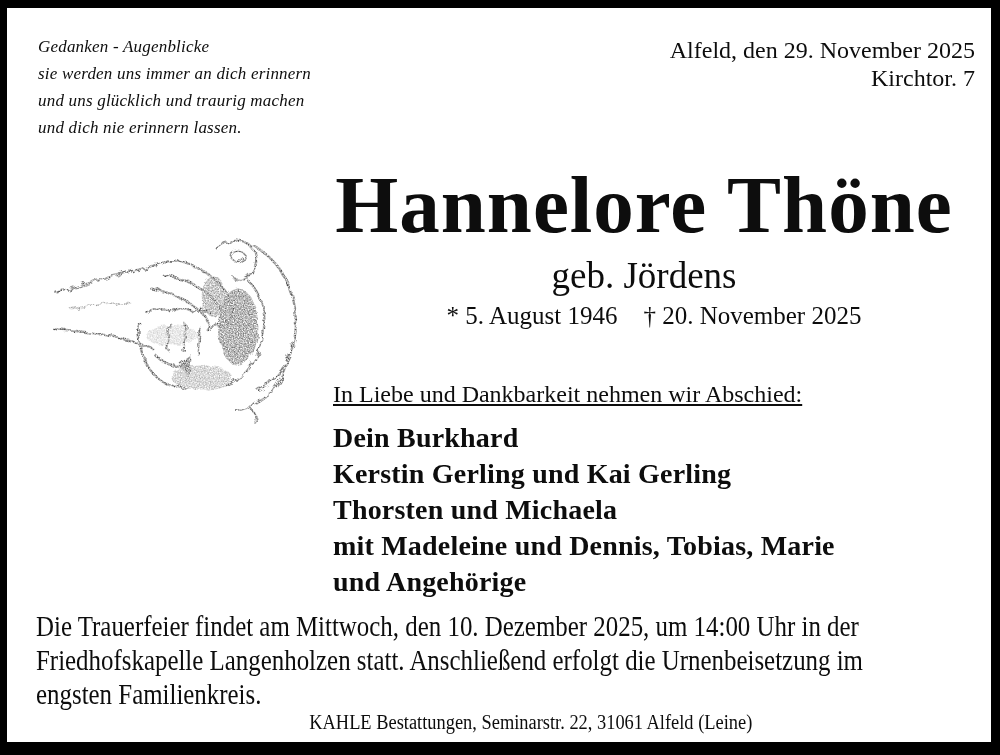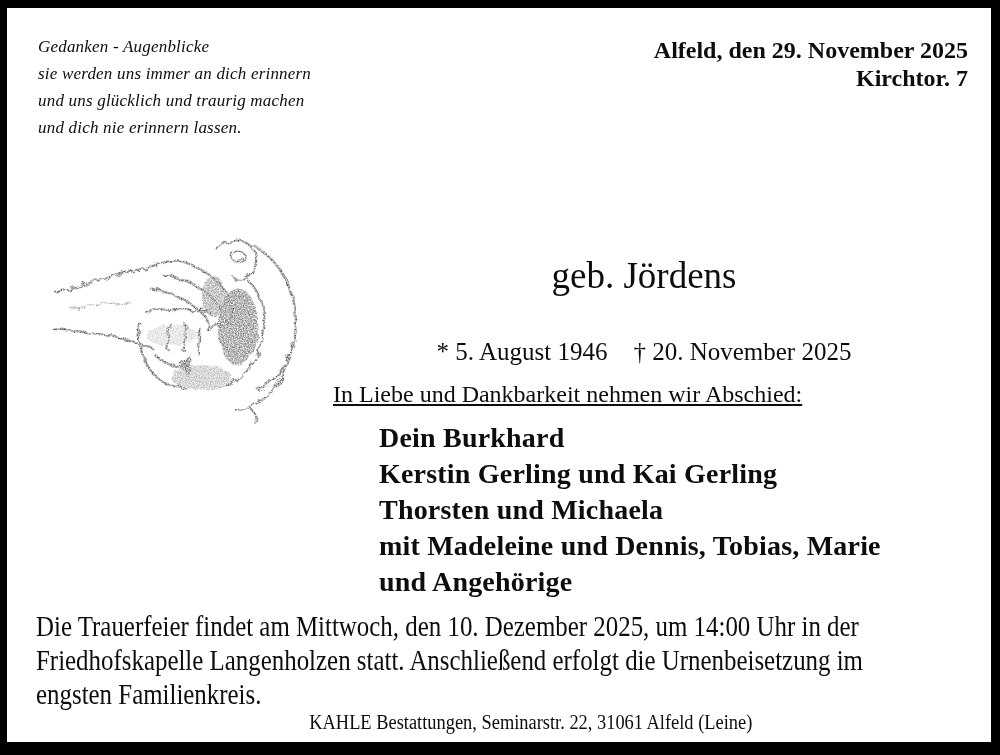--- a/index.html
+++ b/index.html
@@ -17,48 +17,46 @@
     border-width:8px 9px 13px 7px;
     pointer-events:none;
     z-index:5;
   }
   .quote{
     position:absolute;left:38px;top:33px;
     font-style:italic;font-size:17px;line-height:27px;
     letter-spacing:.2px;
   }
   .dateline{
-    position:absolute;right:32px;top:36px;
-    text-align:right;font-size:24px;line-height:28px;font-weight:bold;
+    position:absolute;right:25px;top:36px;
+    text-align:right;font-size:24px;line-height:28px;
   }
   .deceased-name{
     position:absolute;left:330px;top:161px;width:628px;
     text-align:center;font-size:81px;font-weight:bold;
     letter-spacing:1px;line-height:1.1;white-space:nowrap;
   }
   .maiden{
     position:absolute;left:330px;top:254px;width:628px;
     text-align:center;font-size:37px;
   }
   .dates{
-    position:absolute;left:330px;top:302px;width:628px;
+    position:absolute;left:340px;top:302px;width:628px;
     display:flex;justify-content:center;gap:26px;
     font-size:25px;
-    margin-top:36px;
   }
   .intro{
     position:absolute;left:333px;top:381px;
     font-size:24px;
     text-decoration:underline;
   }
   .mourners{
     position:absolute;left:333px;top:420px;
     font-size:28px;font-weight:bold;line-height:36px;
     letter-spacing:.2px;
-    margin-left:46px;
   }
   .ceremony{
     position:absolute;left:36px;top:609px;
     font-size:30px;line-height:34px;white-space:nowrap;
   }
   .ceremony .cond{
     display:inline-block;
     transform:scaleX(0.83);transform-origin:left center;
   }
   .funeral-home{
@@ -133,20 +131,21 @@
         <path d="M196,178 C202,184 206,190 204,196" stroke-width="2"></path>
 
         <ellipse cx="186" cy="100" rx="20" ry="38" fill="#3a3a3a" stroke="none" opacity="0.85"></ellipse>
         <ellipse cx="162" cy="70" rx="12" ry="20" fill="#4a4a4a" stroke="none" opacity="0.7"></ellipse>
         <ellipse cx="150" cy="150" rx="30" ry="12" fill="#555" stroke="none" opacity="0.55"></ellipse>
         <ellipse cx="120" cy="108" rx="26" ry="10" fill="#666" stroke="none" opacity="0.35"></ellipse>
       </g>
     </svg>
   </div>
 
+  <div class="deceased-name">Hannelore Thöne</div>
 
   <div class="maiden">geb. Jördens</div>
 
   <div class="dates">
     <span>* 5. August 1946</span>
     <span>† 20. November 2025</span>
   </div>
 
   <div class="intro">In Liebe und Dankbarkeit nehmen wir Abschied:</div>
 

